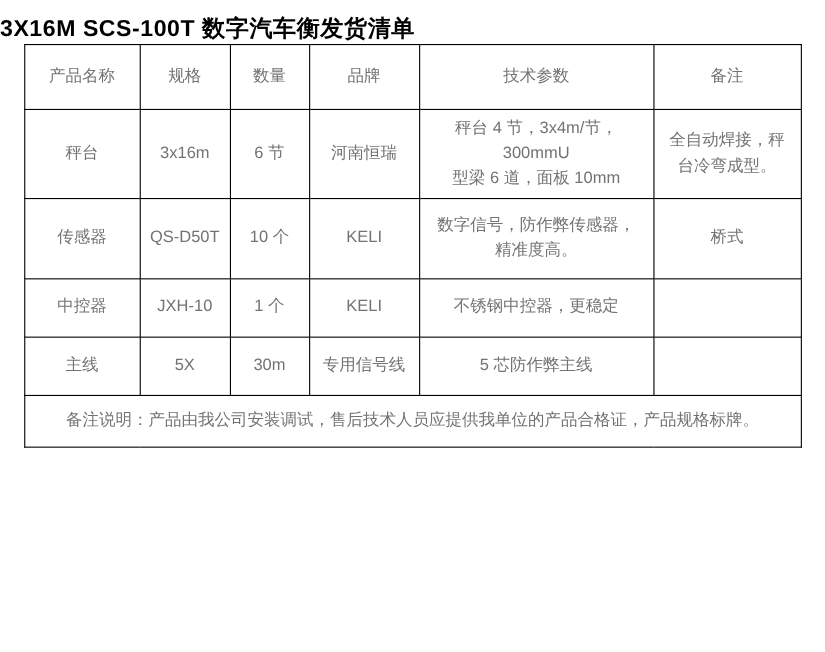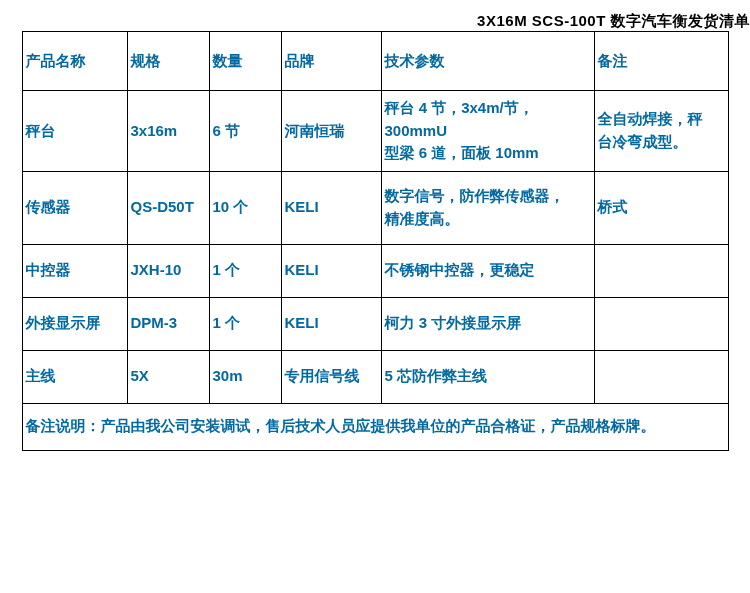--- a/index.html
+++ b/index.html
@@ -16,48 +16,49 @@
     overflow: hidden;
   }
   .page {
     width: 750px;
     height: 593px;
     box-sizing: border-box;
     padding: 0;
     position: relative;
   }
   .doc-title {
-    text-align: right;
-    font-size: 15px;
+    text-align: left;
+    font-size: 21px;
     font-weight: bold;
     letter-spacing: 0.5px;
     margin-top: 12px;
     margin-bottom: 0;
     color: #000;
   }
   .subtitle {
     font-size: 16px;
     font-weight: bold;
     margin: 22px 0 12px 24px;
     color: #000;
   }
   table.spec {
     border-collapse: collapse;
     width: 706px;
     margin: 0 auto;
     table-layout: fixed;
   }
   table.spec td, table.spec th {
     border: 1px solid #000;
+    text-align: center;
     vertical-align: middle;
     font-size: 15px;
-    font-weight: bold;
+    font-weight: normal;
     padding: 6px 3px;
     line-height: 1.5;
-    color: #0369a1;
+    color: #737373;
   }
   table.spec thead td {
     height: 46px;
     font-size: 15px;
   }
   .col-name  { width: 105px; }
   .col-spec  { width: 82px; }
   .col-qty   { width: 72px; }
   .col-brand { width: 100px; }
   .col-tech  { width: 213px; }
@@ -140,28 +141,20 @@
       </tr>
       <tr class="row-mid">
         <td>中控器</td>
         <td>JXH-10</td>
         <td>1 个</td>
         <td>KELI</td>
         <td class="tech-cell">不锈钢中控器，更稳定</td>
         <td class="note-cell"></td>
       </tr>
       <tr class="row-mid">
-        <td>外接显示屏</td>
-        <td>DPM-3</td>
-        <td>1 个</td>
-        <td>KELI</td>
-        <td class="tech-cell">柯力 3 寸外接显示屏</td>
-        <td class="note-cell"></td>
-      </tr>
-      <tr class="row-mid">
         <td>主线</td>
         <td>5X</td>
         <td>30m</td>
         <td>专用信号线</td>
         <td class="tech-cell">5 芯防作弊主线</td>
         <td class="note-cell"></td>
       </tr>
       <tr class="remark-row">
         <td colspan="6">备注说明：产品由我公司安装调试，售后技术人员应提供我单位的产品合格证，产品规格标牌。</td>
       </tr>

